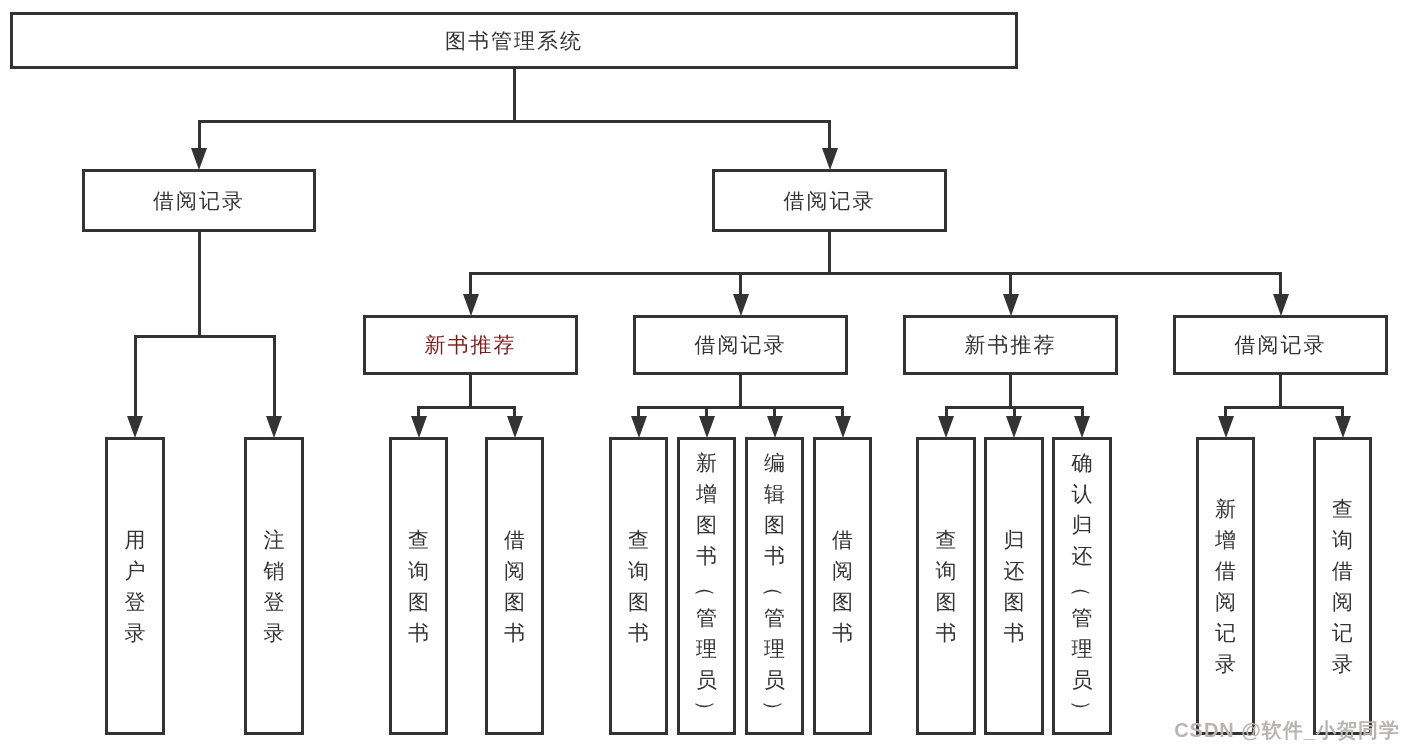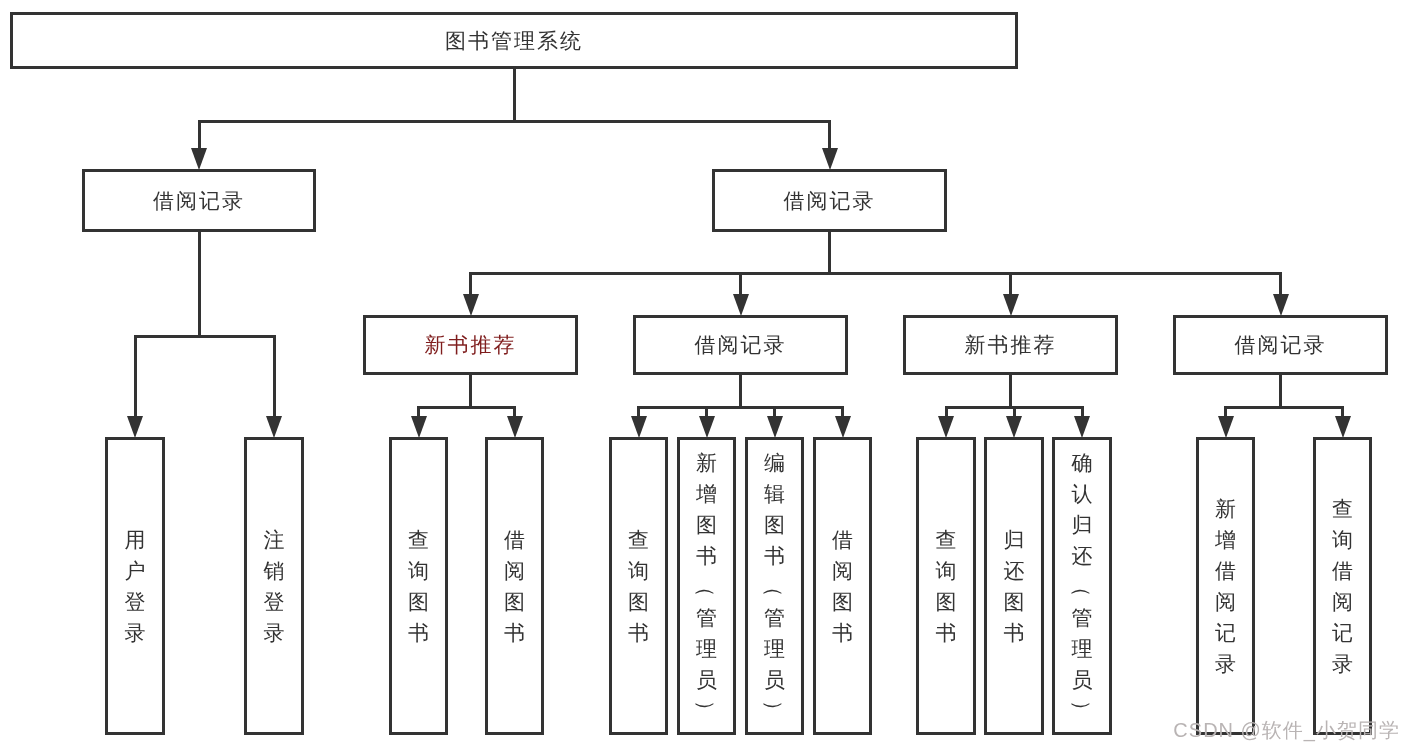--- a/index.html
+++ b/index.html
@@ -55,20 +55,21 @@
     border-top: 22px solid #333333;
   }
   .watermark {
     position: absolute;
     right: 5px;
     bottom: 3px;
     font-size: 20px;
     letter-spacing: 1px;
     color: #b9b4b4;
     white-space: nowrap;
+    font-weight: bold;
   }
 </style>
 </head>
 <body>
 
 <div class="stage">
   <div id="connector-layer">
       <div class="cline" style="left: 512.5px; top: 69px; width: 3px; height: 54px; background: rgb(51, 51, 51);"></div>
       <div class="cline" style="left: 197.5px; top: 120px; width: 633.5px; height: 3px; background: rgb(51, 51, 51);"></div>
       <div class="cline" style="left: 197.5px; top: 120px; width: 3px; height: 31px; background: rgb(51, 51, 51);"></div>

